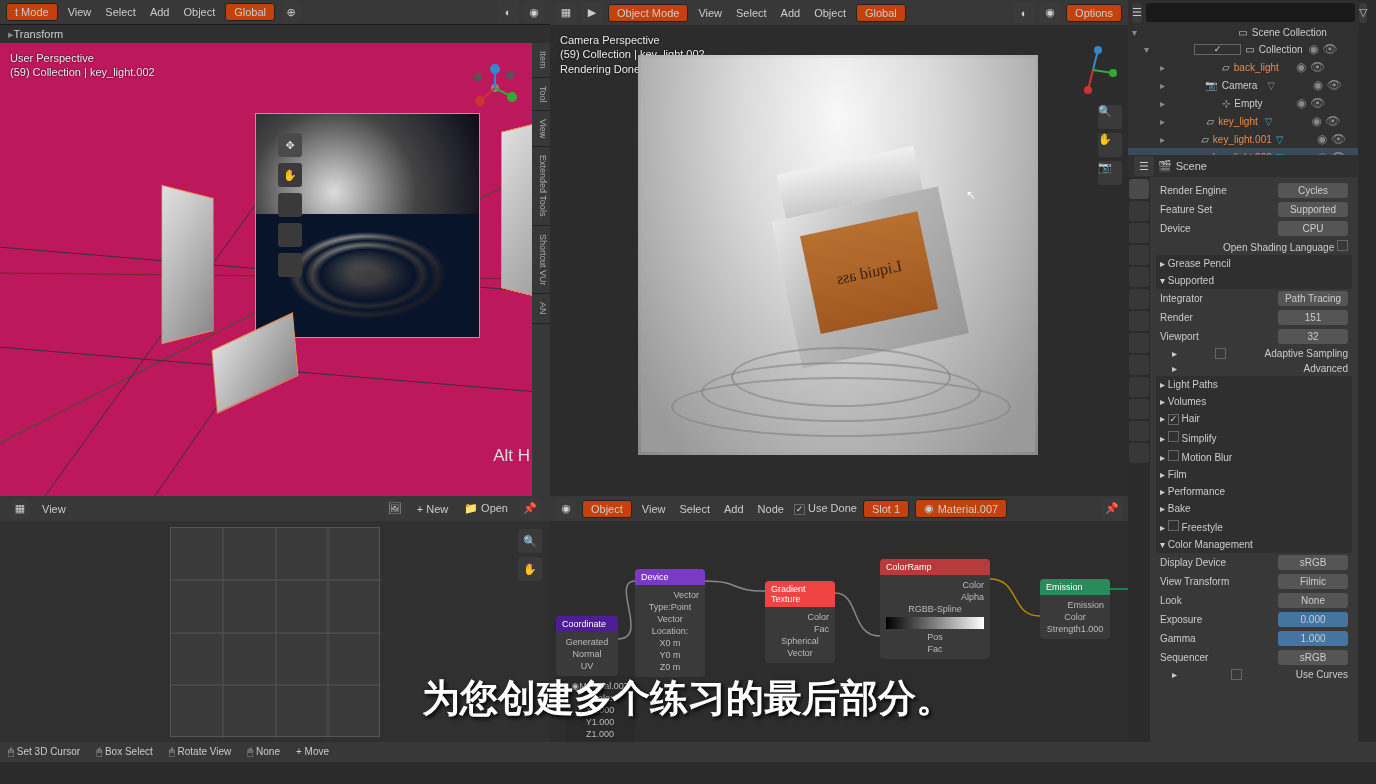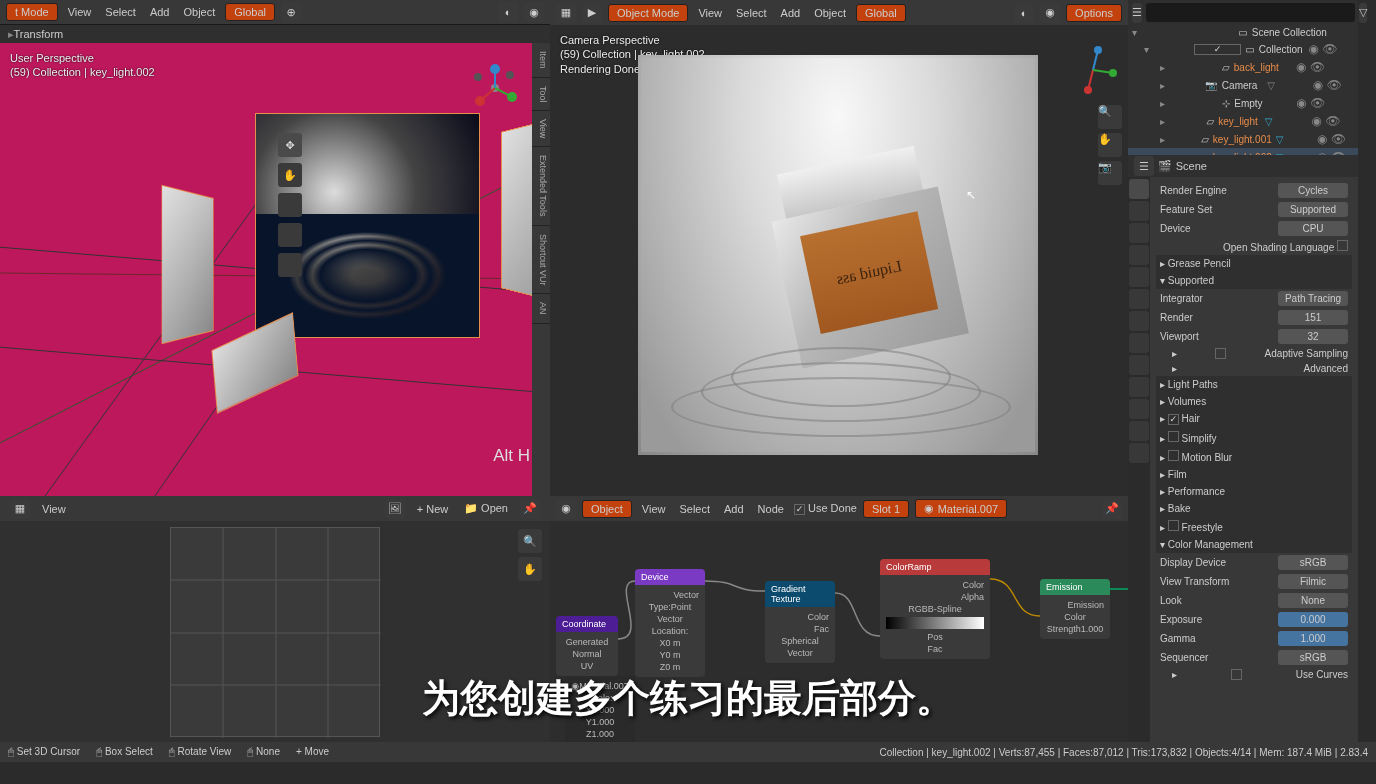--- a/index.html
+++ b/index.html
@@ -280,21 +280,21 @@
                 <span>Y</span>
                 <span>1.000</span>
               </div>
             <div class="node-row">
                 <span>Z</span>
                 <span>1.000</span>
               </div>
           </div>
         </div>
         <div class="node" style="top:60px;left:215px;width:70px;">
-          <div class="node-header" style="background:#0c4a6e">Gradient Texture</div>
+          <div class="node-header" style="background:#ef4444">Gradient Texture</div>
           <div class="node-body">
             <div class="node-row" style="justify-content:flex-end">Color</div>
             <div class="node-row" style="justify-content:flex-end">Fac</div>
             <div class="node-row">Spherical</div>
             <div class="node-row">Vector</div>
           </div>
         </div>
         <div class="node" style="top:38px;left:330px;width:110px;">
           <div class="node-header" style="background:#b83a3a">ColorRamp</div>
           <div class="node-body">
@@ -437,16 +437,15 @@
 </div>
 
 <div class="statusbar">
   <div class="status-left">
     <span>🖱 <span>Set 3D Cursor</span></span>
     <span>🖱 <span>Box Select</span></span>
     <span>🖱 <span>Rotate View</span></span>
     <span>🖱 <span>None</span></span>
     <span>+ <span>Move</span></span>
   </div>
-  <span>Collection | key_light.002 | Verts:87,455 | Faces:87,012 | Tris:173,832 | Objects:4/14 | Mem: 187.4 MiB | 2.83.4</span>
 </div>
 
 <div class="subtitle">为您创建多个练习的最后部分。</div>
 
 </body></html>

